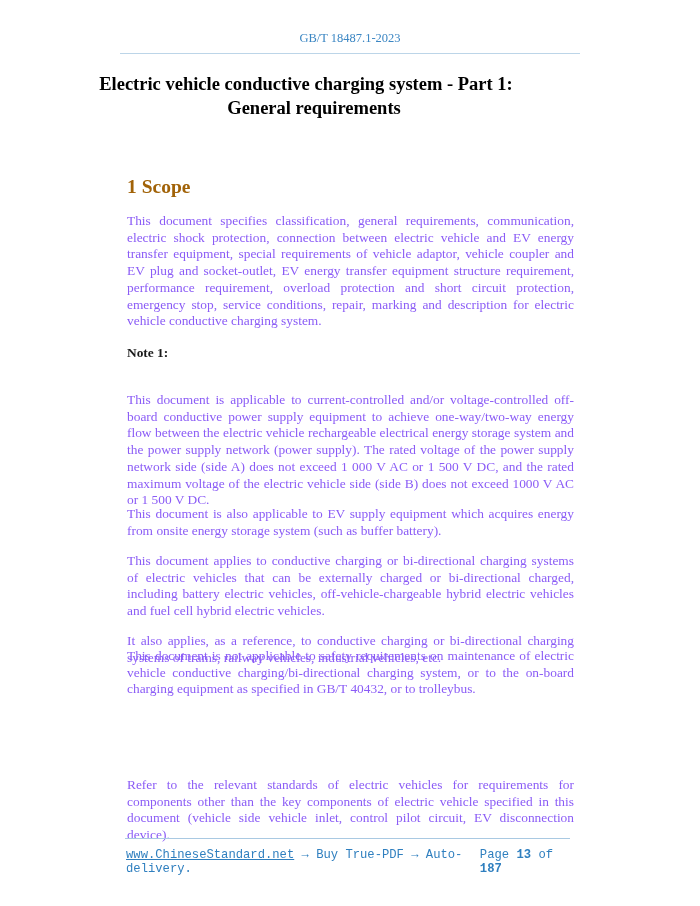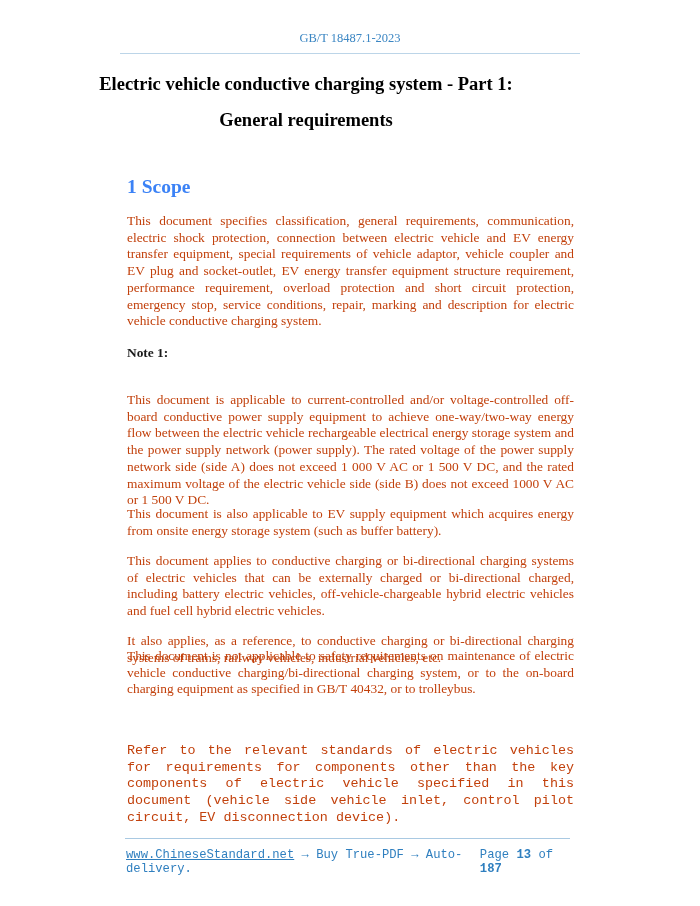--- a/index.html
+++ b/index.html
@@ -1,23 +1,23 @@
 <!DOCTYPE html>
 <html><head>
 <meta charset="utf-8">
 <style>
   html, body { margin: 0; padding: 0; background: #ffffff; }
   body { width: 700px; height: 906px; position: relative; overflow: hidden; font-family: "Liberation Serif", serif; color: #111; }
   .header-code { position: absolute; top: 31px; left: 0; width: 700px; text-align: center; font-size: 12.5px; color: #3b86c3; }
   .header-rule { position: absolute; top: 53px; left: 120px; width: 460px; height: 1px; background: #bcd5e8; }
   .title { position: absolute; left: 0; width: 612px; text-align: center; font-weight: bold; font-size: 18.5px; color: #000; }
   .t1 { top: 74px; }
-  .t2 { top: 110px; }
-  .section { position: absolute; top: 176px; left: 127px; font-weight: bold; font-size: 19.5px; color: #3b82f6; }
-  .para { position: absolute; left: 127px; width: 447px; font-size: 13.4px; line-height: 16.7px; text-align: justify; color: #c2410c; }
+  .t2 { top: 98px; margin-left: 8px; }
+  .section { position: absolute; top: 176px; left: 127px; font-weight: bold; font-size: 19.5px; color: #a16207; }
+  .para { position: absolute; left: 127px; width: 447px; font-size: 13.4px; line-height: 16.7px; text-align: justify; color: #8b5cf6; }
   .note { position: absolute; left: 127px; width: 447px; font-size: 13.4px; line-height: 16.7px; color: #1a1a1a; display: flex; }
   .note-label { font-weight: bold; width: 45px; flex: none; }
   .note-text { text-align: justify; flex: 1; }
   .footer-rule { position: absolute; top: 838px; left: 125px; width: 445px; height: 1px; background: #a9c9e2; }
   .footer { position: absolute; top: 848px; left: 126px; width: 444px; font-family: Liberation Mono, monospace; font-size: 12.2px; color: #2f7fbf; display: flex; justify-content: space-between; }
   .footer a { color: #2f7fbf; text-decoration: underline; }
   .page b { font-weight: bold; text-align: center; }
 </style>
 </head>
 <body>
@@ -36,21 +36,21 @@
 
 <div class="note" style="top:345px;gap:20px;">
   <span class="note-label">Note 1:</span>
 </div>
 
 <div class="para" style="top:392px;">This document is applicable to current-controlled and/or voltage-controlled off-board conductive power supply equipment to achieve one-way/two-way energy flow between the electric vehicle rechargeable electrical energy storage system and the power supply network (power supply). The rated voltage of the power supply network side (side A) does not exceed 1 000 V AC or 1 500 V DC, and the rated maximum voltage of the electric vehicle side (side B) does not exceed 1000 V AC or 1 500 V DC.</div>
 <div class="para" style="top:506px;">This document is also applicable to EV supply equipment which acquires energy from onsite energy storage system (such as buffer battery).</div>
 <div class="para" style="top:553px;">This document applies to conductive charging or bi-directional charging systems of electric vehicles that can be externally charged or bi-directional charged, including battery electric vehicles, off-vehicle-chargeable hybrid electric vehicles and fuel cell hybrid electric vehicles.</div>
 <div class="para" style="top:633px;">It also applies, as a reference, to conductive charging or bi-directional charging systems of trams, railway vehicles, industrial vehicles, etc.</div>
 <div class="para" style="top:648px;">This document is not applicable to safety requirements on maintenance of electric vehicle conductive charging/bi-directional charging system, or to the on-board charging equipment as specified in GB/T 40432, or to trolleybus.</div>
-<div class="para" style="top:743px;font-family:Liberation Mono, monospace;">Refer to the relevant standards of electric vehicles for requirements for components other than the key components of electric vehicle specified in this document (vehicle side vehicle inlet, control pilot circuit, EV disconnection device).</div>
+<div class="para" style="top:777px;">Refer to the relevant standards of electric vehicles for requirements for components other than the key components of electric vehicle specified in this document (vehicle side vehicle inlet, control pilot circuit, EV disconnection device).</div>
 
 <div class="footer-rule"></div>
 <div class="footer">
   <span>
     <a>www.ChineseStandard.net</a><span> → Buy True-PDF → Auto-delivery.</span>
   </span>
   <span class="page">
     <span>Page</span>
     <b>13</b>
     <span>of</span>

